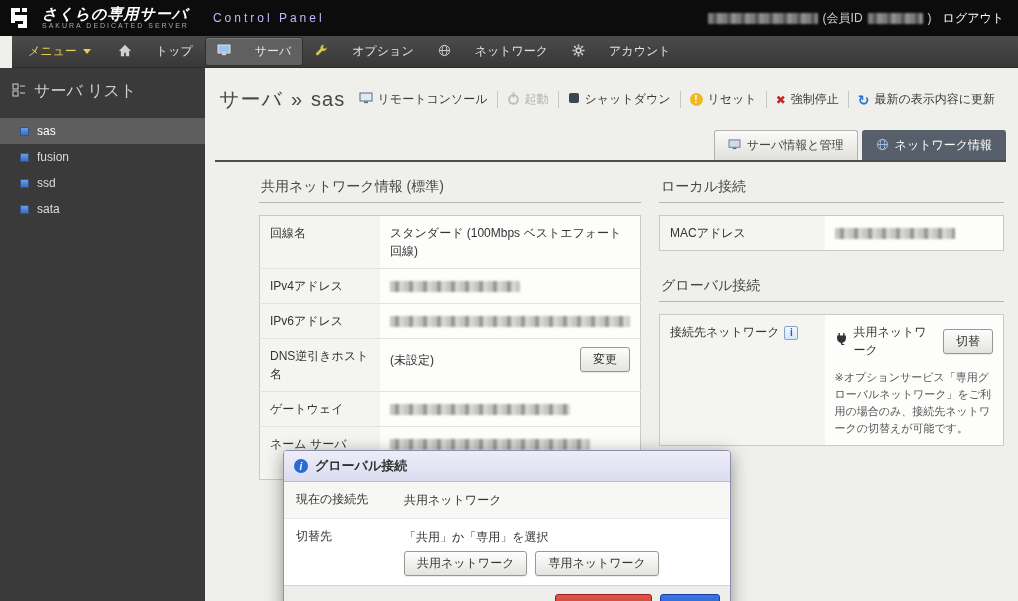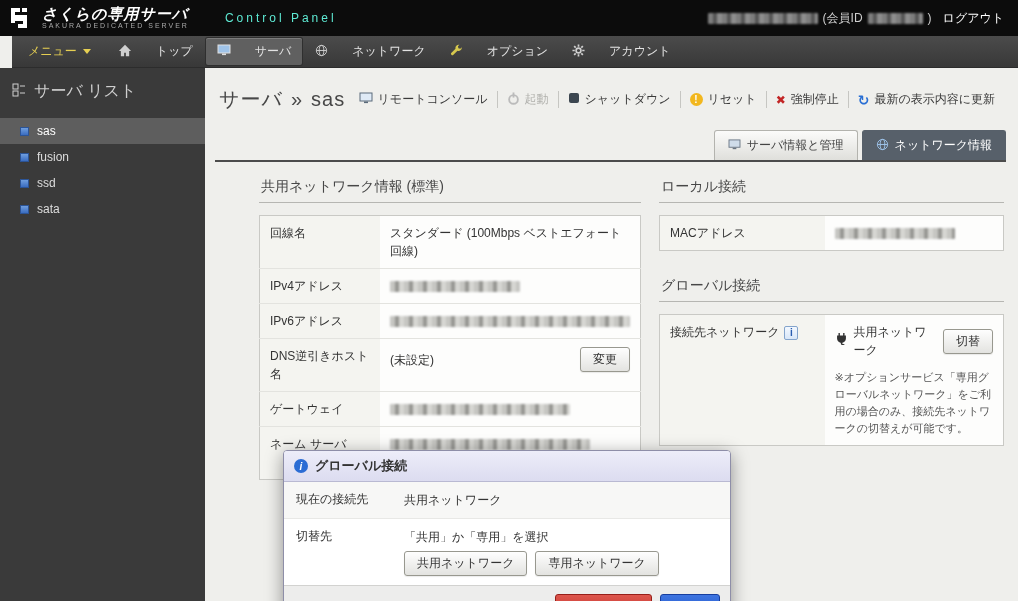--- a/index.html
+++ b/index.html
@@ -6,21 +6,21 @@
   body { font-family:"Liberation Sans","DejaVu Sans",sans-serif; }
   .app { position:relative; width:1018px; height:601px; overflow:hidden; background:#efefec; }
 
   
   .topbar { height:36px; background:#0c0c0c; display:flex; align-items:center; justify-content:space-between; padding:0 14px 0 8px; }
   .logo-area { display:flex; align-items:center; gap:8px; }
   .logo-mark { width:26px; height:26px; display:flex; align-items:center; justify-content:center; }
   .logo-text { display:flex; flex-direction:column; line-height:1.05; }
   .logo-title { color:#fff; font-weight:bold; font-size:15px; font-style:italic; letter-spacing:1px; }
   .logo-sub { color:#a9a9a9; font-size:7px; letter-spacing:2px; text-transform:uppercase; }
-  .cp-text { color:#5eead4; font-size:12px; letter-spacing:3px; margin-left:28px; }
+  .cp-text { color:#c4b5fd; font-size:12px; letter-spacing:3px; margin-left:16px; }
   .account-area { display:flex; align-items:center; gap:5px; color:#cfcfcf; font-size:12px; }
   .account-area a { color:#fff; text-decoration:none; margin-left:6px; }
 
   
   .mainnav { height:32px; background:linear-gradient(#4b4b4b,#383838); border-bottom:1px solid #2c2c2c; display:flex; align-items:center; padding:0 6px; gap:2px;margin-left:12px; }
   .nav-menu { display:flex; align-items:center; gap:6px; color:#e6cf52; font-size:12px; padding:5px 14px 5px 10px; cursor:pointer; }
   .caret { width:0; height:0; border-left:4px solid transparent; border-right:4px solid transparent; border-top:5px solid #e6cf52; }
   .nav-item { display:flex; align-items:center; gap:24px; color:#e2e2e2; font-size:12px; padding:5px 11px; border-radius:2px; cursor:pointer; }
   .nav-item.active { background:#606060; box-shadow:inset 0 1px 0 rgba(255,255,255,.18), 0 0 0 1px #2f2f2f; }
 
@@ -134,32 +134,32 @@
       <span>トップ</span>
     </div>
     <div class="nav-item active">
       <span><svg width="14" height="12" viewBox="0 0 14 12">
             <rect x="1" y="1" width="12" height="8" fill="#9fc3e8" stroke="#e0e0e0"></rect>
             <rect x="5" y="9.5" width="4" height="1.6" fill="#e0e0e0"></rect>
           </svg></span>
       <span>サーバ</span>
     </div>
     <div class="nav-item">
+      <span><svg width="13" height="13" viewBox="0 0 16 16">
+            <path d="M14.5 4.5a4 4 0 01-5.3 3.8L4.2 13.3a1.7 1.7 0 11-2.4-2.4l5-5A4 4 0 0111.6 1L9.8 2.8l.5 2.4 2.4.5 1.8-1.8z" fill="#d6c84e"></path>
+          </svg></span>
+      <span>オプション</span>
+    </div>
+    <div class="nav-item">
       <span><svg width="13" height="13" viewBox="0 0 14 14" fill="none" stroke="#cfcfcf">
             <circle cx="7" cy="7" r="5.5"></circle>
             <ellipse cx="7" cy="7" rx="2.5" ry="5.5"></ellipse>
             <path d="M1.5 7h11"></path>
           </svg></span>
       <span>ネットワーク</span>
-    </div>
-    <div class="nav-item">
-      <span><svg width="13" height="13" viewBox="0 0 16 16">
-            <path d="M14.5 4.5a4 4 0 01-5.3 3.8L4.2 13.3a1.7 1.7 0 11-2.4-2.4l5-5A4 4 0 0111.6 1L9.8 2.8l.5 2.4 2.4.5 1.8-1.8z" fill="#d6c84e"></path>
-          </svg></span>
-      <span>オプション</span>
     </div>
     <div class="nav-item">
       <span><svg width="13" height="13" viewBox="0 0 14 14">
             <g stroke="#cfcfcf" stroke-width="1.8" fill="none">
               <circle cx="7" cy="7" r="2.6"></circle>
               <path d="M7 0.5v2.5M7 11v2.5M0.5 7H3M11 7h2.5M2.3 2.3L4 4M10 10l1.7 1.7M11.7 2.3L10 4M4 10l-1.7 1.7"></path>
             </g>
           </svg></span>
       <span>アカウント</span>
     </div>

